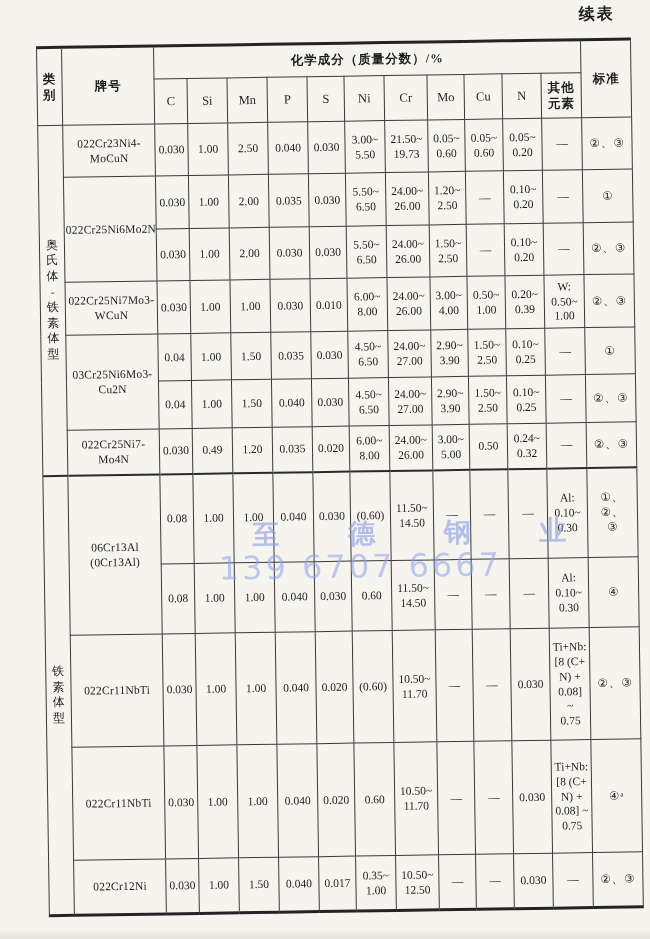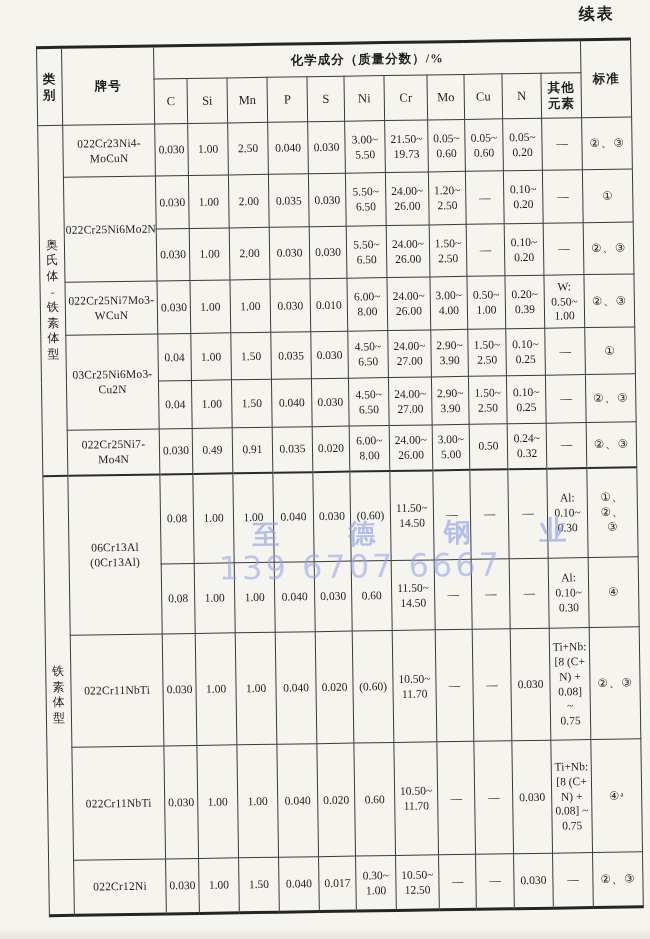--- a/index.html
+++ b/index.html
@@ -239,21 +239,21 @@
         <td>0.10~
 0.25</td>
         <td class="other">—</td>
         <td class="std">②、③</td>
       </tr>
       <tr class="sec-end" style="height:45px">
         <td class="grade">022Cr25Ni7-
 Mo4N</td>
         <td>0.030</td>
         <td>0.49</td>
-        <td>0.91</td>
+        <td>1.20</td>
         <td>0.035</td>
         <td>0.020</td>
         <td>6.00~
 8.00</td>
         <td>24.00~
 26.00</td>
         <td>3.00~
 5.00</td>
         <td>0.50</td>
         <td>0.24~
@@ -343,21 +343,21 @@
 0.75</td>
         <td class="std">④ᵃ</td>
       </tr>
       <tr class="last" style="height:55px">
         <td class="grade">022Cr12Ni</td>
         <td>0.030</td>
         <td>1.00</td>
         <td>1.50</td>
         <td>0.040</td>
         <td>0.017</td>
-        <td>0.30~
+        <td>0.35~
 1.00</td>
         <td>10.50~
 12.50</td>
         <td>—</td>
         <td>—</td>
         <td>0.030</td>
         <td class="other">—</td>
         <td class="std">②、③</td>
       </tr>
     </tbody>

